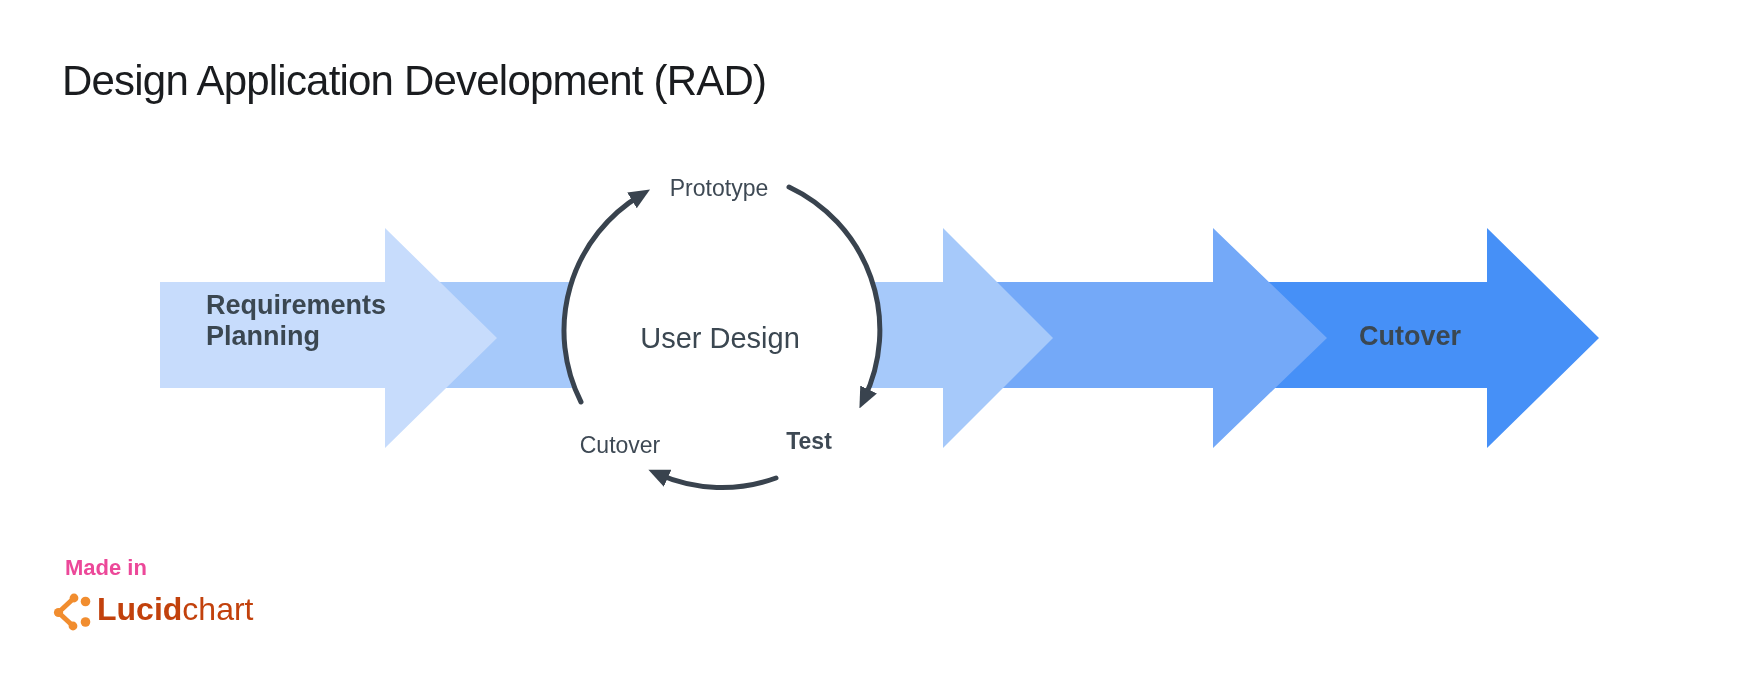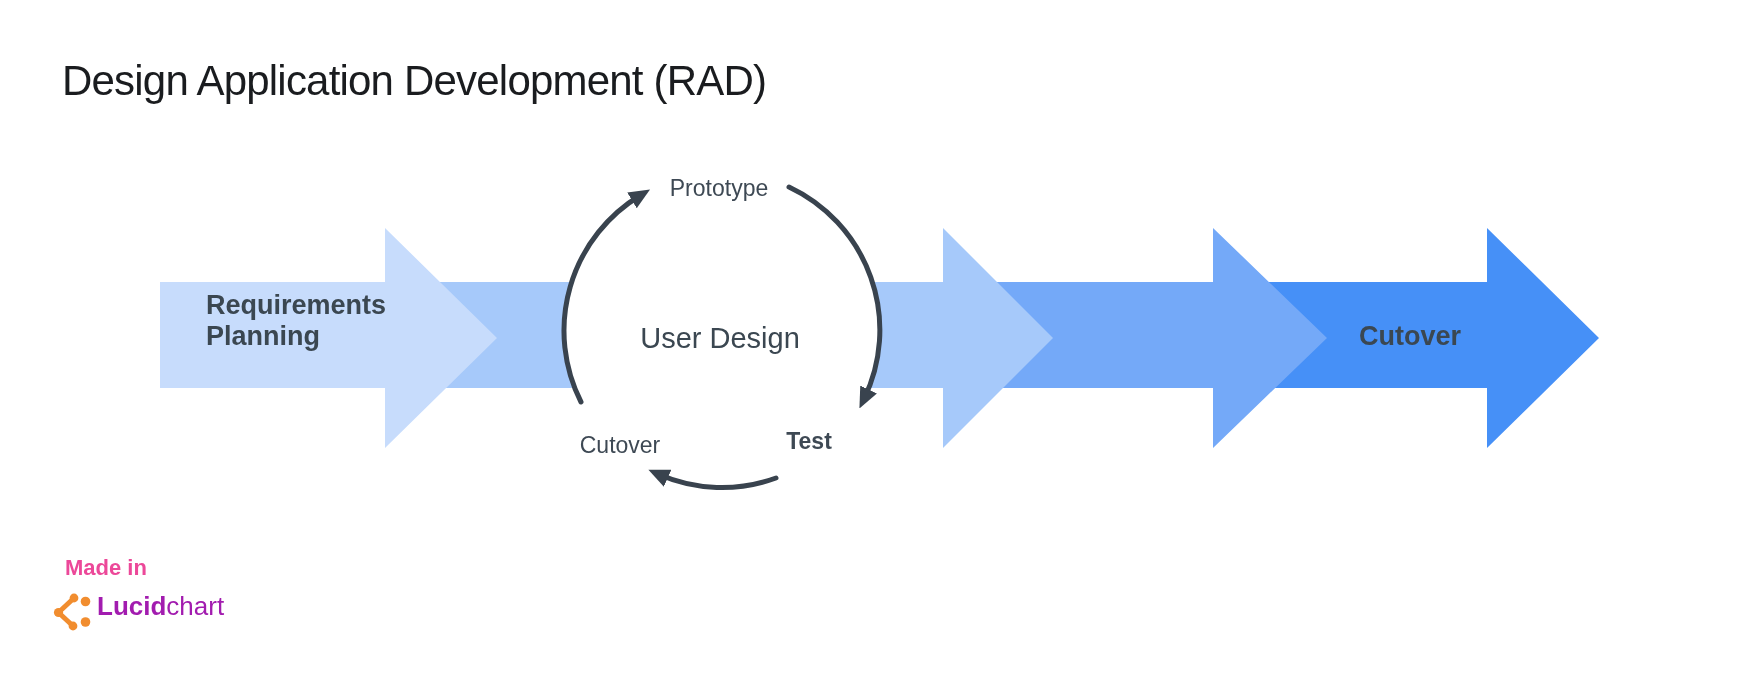--- a/index.html
+++ b/index.html
@@ -61,23 +61,23 @@
   }
   .brand-icon {
     position: absolute;
     left: 53px;
     top: 592px;
   }
   .brand-text {
     position: absolute;
     left: 97px;
     top: 591px;
-    font-size: 26px;
+    font-size: 32px;
     font-weight: 400;
-    color: #a21caf;
+    color: #c2410c;
     white-space: nowrap;
   }
   .brand-text .bold { font-weight: 700; }
 </style>
 </head>
 <body>
 
 <div class="canvas">
 
   <h1 class="page-title">Design Application Development (RAD)</h1>

